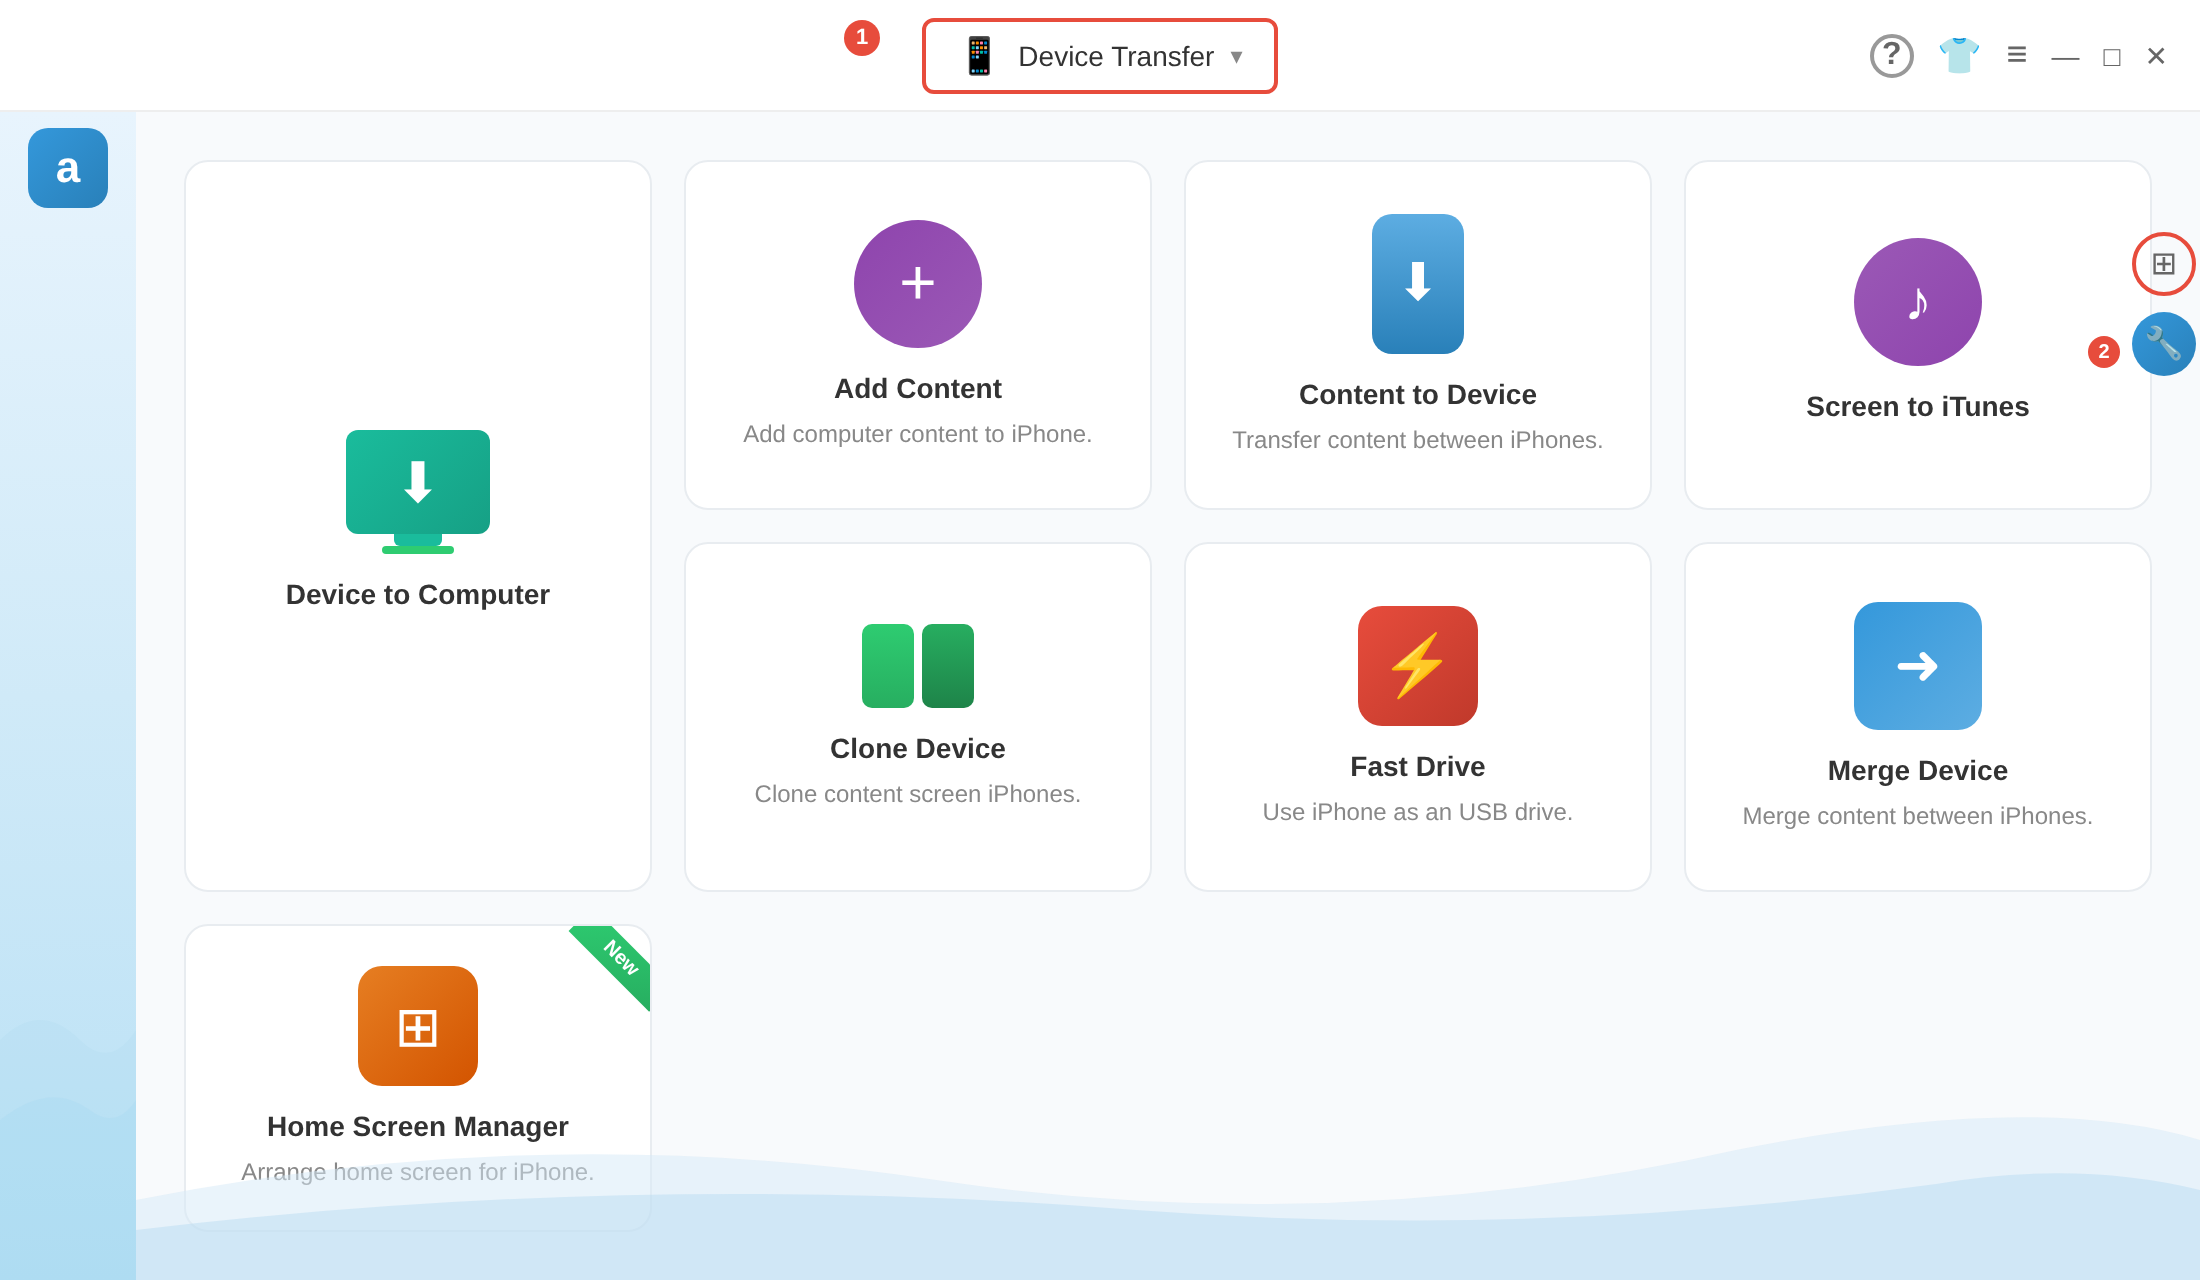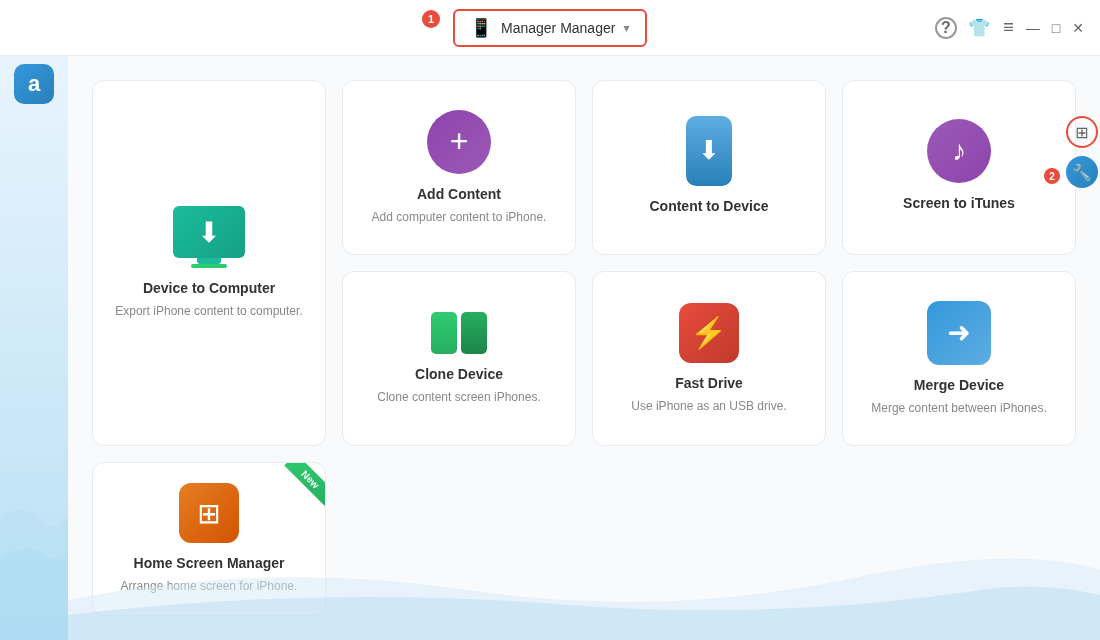--- a/index.html
+++ b/index.html
@@ -331,21 +331,21 @@
       border-radius: 2px;
     }
   </style>
 </head>
 <body>
 
 <div class="title-bar">
   <div class="badge-1">1</div>
   <button class="device-manager-btn">
     <span class="phone-icon">📱</span>
-    <span>Manager Manager</span>
+    <span>Device Transfer</span>
     <span class="chevron">▾</span>
   </button>
   <div class="title-bar-right">
     <span style="font-size:16px;color:#666;cursor:pointer;border:2px solid #999;border-radius:50%;width:22px;height:22px;display:flex;align-items:center;justify-content:center;font-weight:bold;">?</span>
     <span style="font-size:18px;cursor:pointer;">👕</span>
     <span style="font-size:18px;color:#666;cursor:pointer;">≡</span>
     <span style="font-size:14px;color:#666;cursor:pointer;">—</span>
     <span style="font-size:14px;color:#666;cursor:pointer;">□</span>
     <span style="font-size:14px;color:#666;cursor:pointer;">✕</span>
   </div>
@@ -363,36 +363,36 @@
 
   <div class="card card-large">
     <div class="card-icon">
       <div class="monitor-wrap">
         <div class="monitor" style="width:72px;height:52px;border-radius:6px;display:flex;align-items:center;justify-content:center;color:#fff;font-size:28px;">⬇</div>
         <div class="monitor-base"></div>
         <div class="monitor-stand"></div>
       </div>
     </div>
     <div class="card-title">Device to Computer</div>
-    <div class="card-desc">Export iPhone content to computer.</div>
   </div>
 
   <div class="card">
     <div class="card-icon">
       <div class="icon-add">+</div>
     </div>
     <div class="card-title">Add Content</div>
     <div class="card-desc">Add computer content to iPhone.</div>
   </div>
 
   <div class="card">
     <div class="card-icon">
       <div class="icon-phone-device" style="width:46px;height:70px;background:linear-gradient(180deg,#5dade2,#2980b9);border-radius:10px;display:flex;align-items:center;justify-content:center;color:#fff;font-size:26px;">⬇</div>
     </div>
     <div class="card-title">Content to Device</div>
+    <div class="card-desc">Transfer content between iPhones.</div>
   </div>
 
   <div class="card">
     <div class="card-icon">
       <div class="icon-itunes">♪</div>
     </div>
     <div class="card-title">Screen to iTunes</div>
   </div>
 
   <div class="card">

